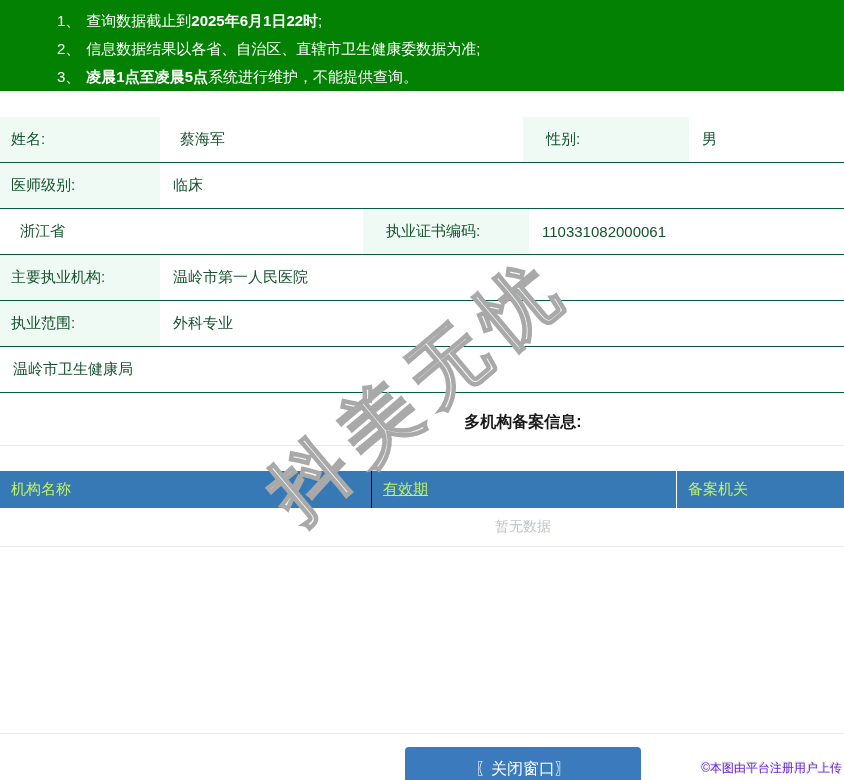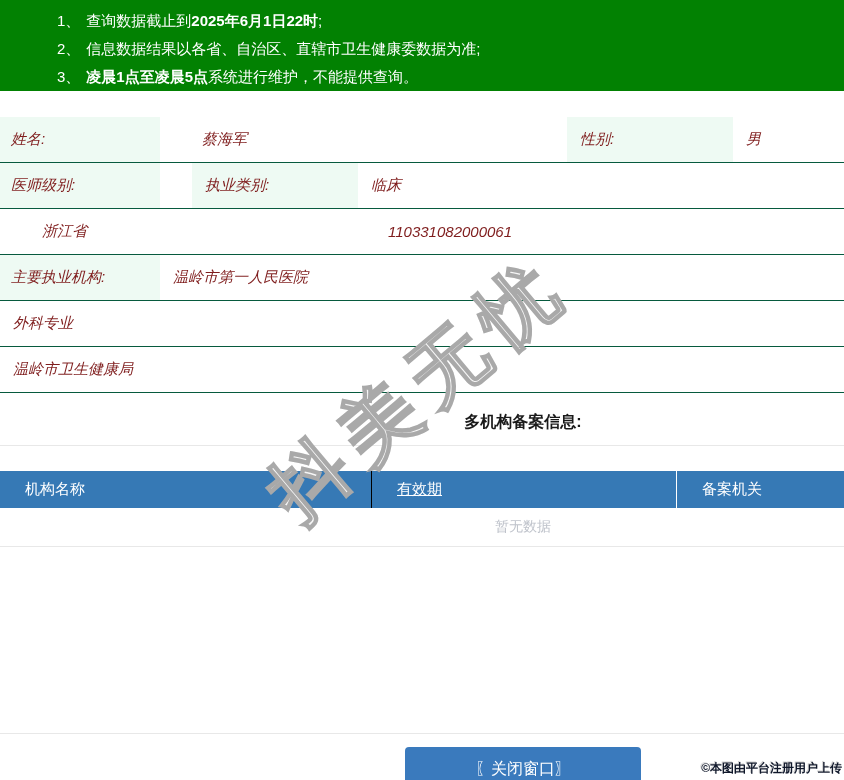--- a/index.html
+++ b/index.html
@@ -13,55 +13,55 @@
 
   
   .banner { background:#028102; color:#fff; padding:7px 0 0 57px; height:91px; }
   .banner .line { font-size:15px; line-height:28px; white-space:nowrap; }
   .banner .num { margin-right:6px; }
   .banner b { font-weight:bold; }
 
   
   .info-table { margin-top:26px; width:1046px; }
   .irow { display:flex; height:46px; border-bottom:1px solid #075a3e; align-items:stretch; }
-  .cell { display:flex; align-items:center; font-size:15px; color:#7f1d1d;font-style:italic; }
+  .cell { display:flex; align-items:center; font-size:15px; color:#14532d; }
   .lbl  { width:160px; background:#eefaf3; padding-left:11px; flex:0 0 160px; }
-  .lbl2 { width:166px; background:#eefaf3; padding-left:13px; flex:0 0 166px;margin-left:32px; }
-  .val  { width:363px; padding-left:30px; flex:0 0 363px;margin-left:12px; }
+  .lbl2 { width:166px; background:#eefaf3; padding-left:23px; flex:0 0 166px; }
+  .val  { width:363px; padding-left:20px; flex:0 0 363px; }
   .val2 { flex:1; padding-left:13px; }
   .valwide { flex:1; padding-left:13px; }
 
   
   .section-heading { margin-top:20px; text-align:center; font-size:16px; line-height:17px;
                      font-weight:bold; color:#1a1a1a; }
   .hr { height:1px; background:#e8e8e8; border:0; }
   .hr1 { margin-top:15px; }
   .org-header { margin-top:25px; display:flex; height:37px; background:#3679b5; }
-  .org-th { color:#ffffff; font-size:15px; display:flex; align-items:center; padding-left:25px; }
+  .org-th { color:#bef264; font-size:15px; display:flex; align-items:center; padding-left:11px; }
   .org-th.c1 { flex:0 0 371px; }
   .org-th.c2 { flex:0 0 305px; border-left:1px solid #000000;text-decoration:underline; }
   .org-th.c3 { flex:1; border-left:1px solid #fff; }
   .empty-row { height:39px; border-bottom:1px solid #e8e8e8; display:flex;
                align-items:center; justify-content:center; font-size:14px; color:#bfc3cb; }
   .spacer { height:186px; }
 
   
   .close-btn { display:block; width:236px; height:44px; margin:13px auto 0;
                background:#3a7abd; border:0; border-radius:4px; color:#fff;
                font-size:16px; font-family:inherit; cursor:pointer; }
 
   
   .watermark { position:absolute; left:420px; top:390px; z-index:5; pointer-events:none;
                transform:translate(-50%,-50%) rotate(-40deg);
                font-size:76px; letter-spacing:14px; white-space:nowrap; font-weight:bold;
                color:rgba(255,255,255,0.88);
                -webkit-text-stroke:2px #a9a9a9;
                text-shadow:0 0 1px #b5b5b5; }
   .stamp { position:absolute; right:2px; bottom:3px; z-index:6;
-           font-size:12px; font-weight:bold; color:#0f172a;
+           font-size:12px; font-weight:normal; color:#6d28d9;
            text-shadow:1px 1px 0 rgba(255,255,255,0.85), -1px -1px 0 rgba(150,150,150,0.45); }
 </style>
 </head>
 <body>
 
 <div class="viewport">
   <div class="page">
 
     <div class="banner">
       <div class="line">
@@ -77,32 +77,33 @@
 
     <div class="info-table">
       <div class="irow">
         <div class="cell lbl">姓名:</div>
         <div class="cell val">蔡海军</div>
         <div class="cell lbl2">性别:</div>
         <div class="cell val2">男</div>
       </div>
       <div class="irow">
         <div class="cell lbl">医师级别:</div>
-        <div class="cell lbl2">执业类别:</div>
         <div class="cell val2">临床</div>
       </div>
       <div class="irow">
         <div class="cell val">浙江省</div>
+        <div class="cell lbl2">执业证书编码:</div>
         <div class="cell val2">110331082000061</div>
       </div>
       <div class="irow">
         <div class="cell lbl">主要执业机构:</div>
         <div class="cell valwide">温岭市第一人民医院</div>
       </div>
       <div class="irow">
+        <div class="cell lbl">执业范围:</div>
         <div class="cell valwide">外科专业</div>
       </div>
       <div class="irow">
         <div class="cell valwide">温岭市卫生健康局</div>
       </div>
     </div>
 
     <div class="section-heading">多机构备案信息:</div>
     <div class="hr hr1"></div>
 

